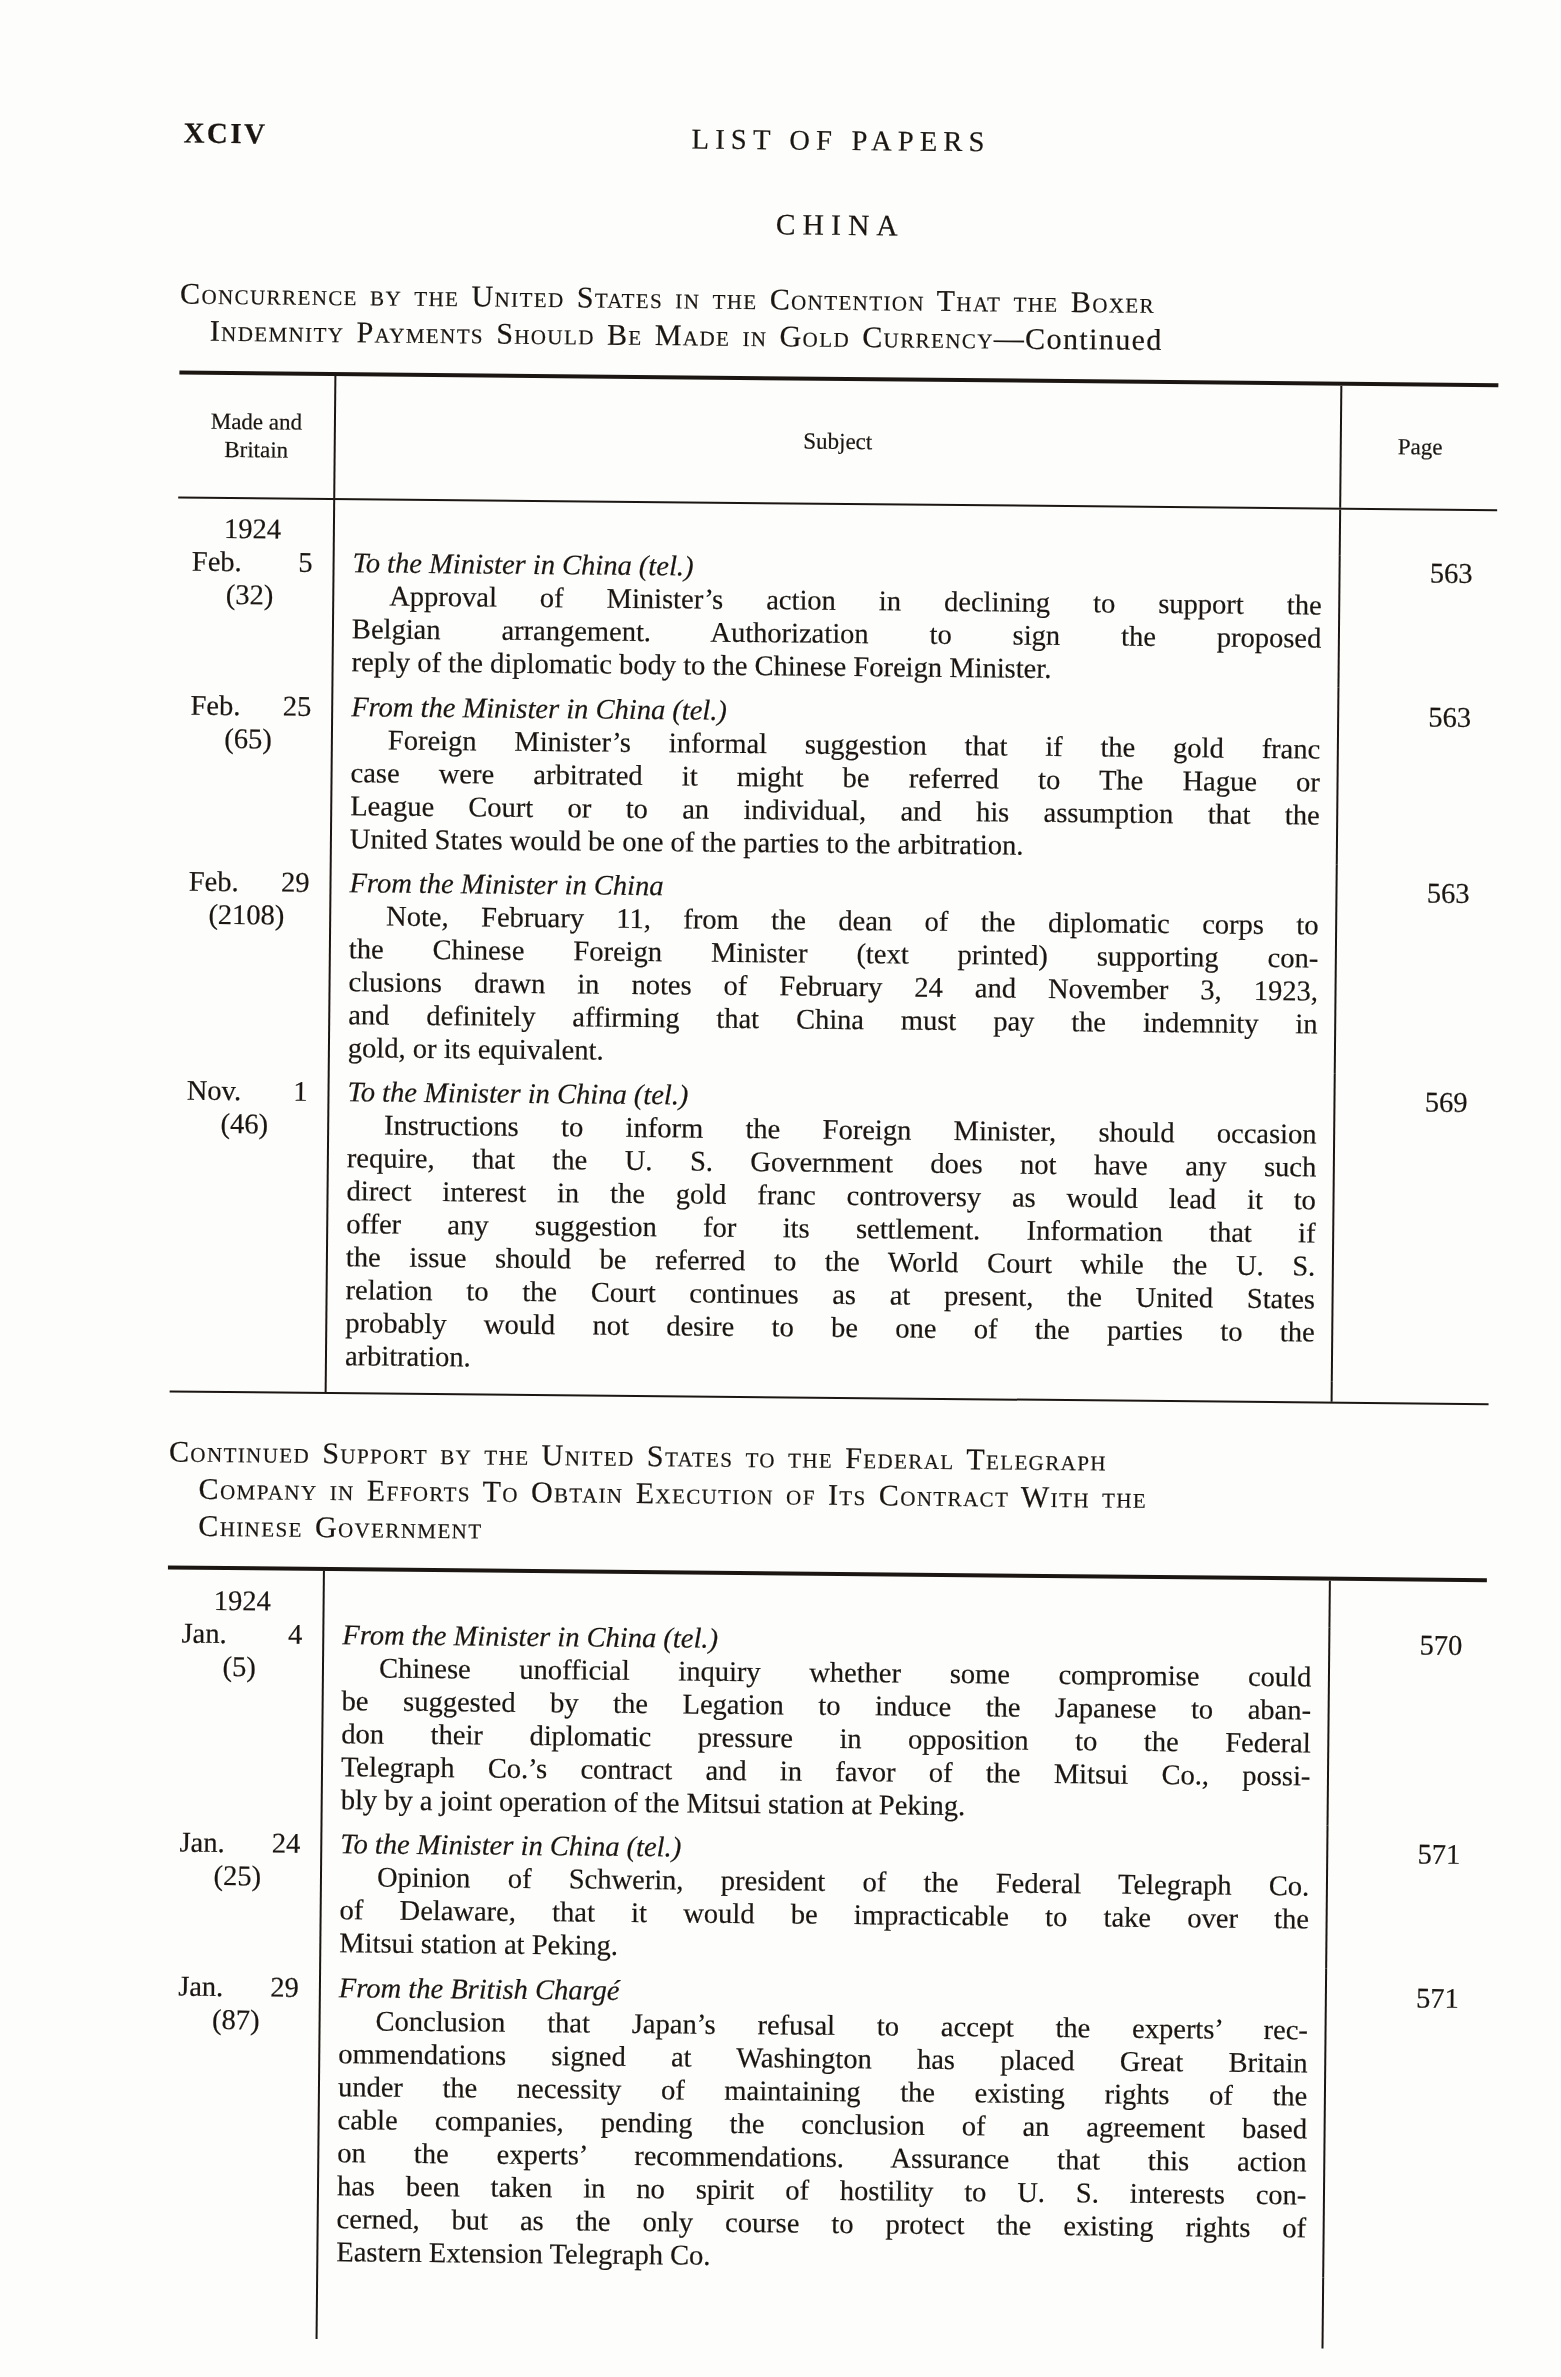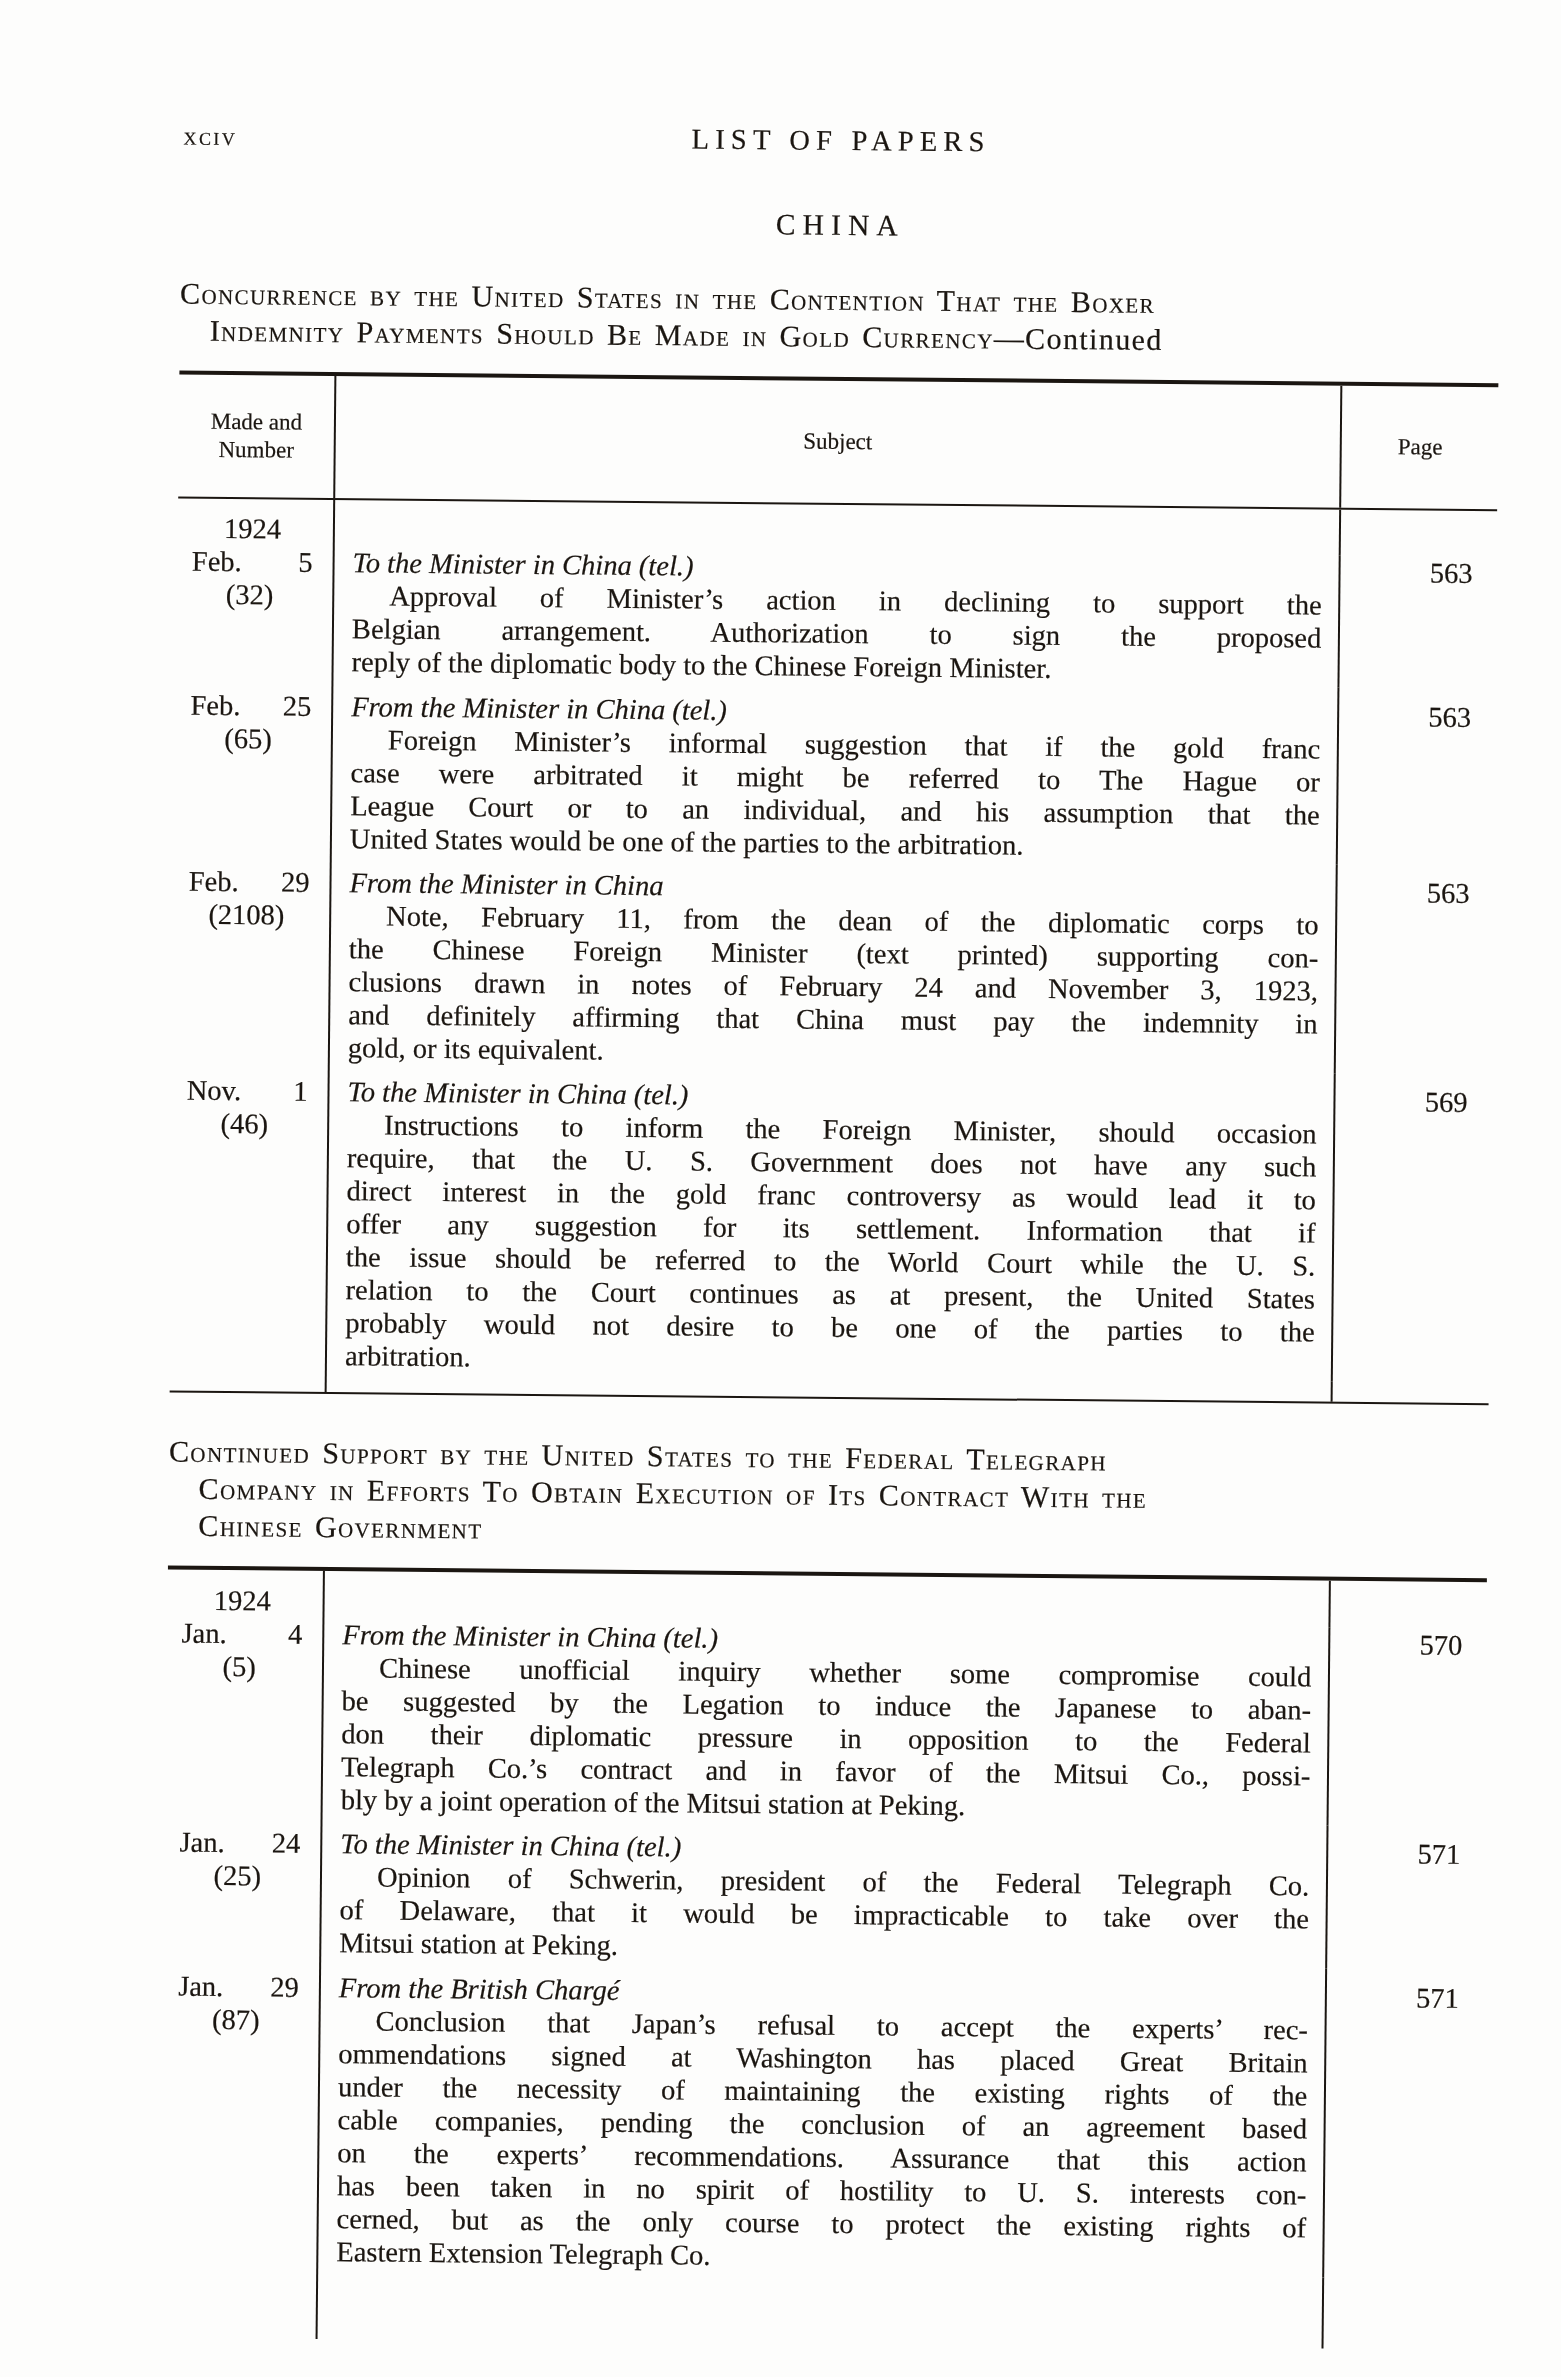--- a/index.html
+++ b/index.html
@@ -17,21 +17,21 @@
   }
 
   .tilt { transform: rotate(0.55deg); transform-origin: 333px 0; }
 
   .content { width: 1319px; margin-left: 183px; }
 
   
   .folio-row { position: relative; padding-top: 120px; }
   .folio {
     position: absolute; left: 1.9px; bottom: 0;
-    font-size: 18px; letter-spacing: 2.4px;
+    font-size: 29px; letter-spacing: 2.4px; font-weight: bold;
   }
   .running-title {
     text-align: center; font-size: 28.5px; letter-spacing: 6.2px;
     line-height: 31px;
   }
 
   .country-heading {
     text-align: center; font-size: 29.5px; letter-spacing: 7.1px;
     margin-top: 53px; line-height: 32px;
   }
@@ -102,21 +102,21 @@
         <div class="section-heading">
           <div class="h-line"><span class="sc">Concurrence by the United States in the Contention That the Boxer</span><span></span></div>
           <div class="h-line indent"><span class="sc">Indemnity Payments Should Be Made in Gold Currency</span><span>—Continued</span></div>
         </div>
 
         <div class="papers-table">
 
           <div class="thead">
             <div class="hc bcol1">
               <span>Made and</span>
-              <span>Number</span>
+              <span>Britain</span>
             </div>
             <div class="hc bcol2">Subject</div>
             <div class="hc">Page</div>
           </div>
 
           <div class="tbody closed">
 
             <div class="row">
               <div class="c1 bcol1 ycell">
                   <div class="year-inner">1924</div>

